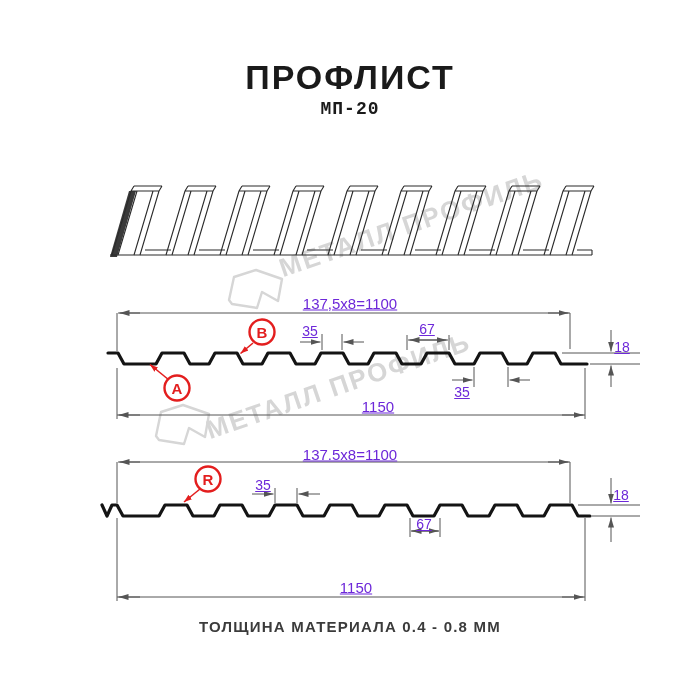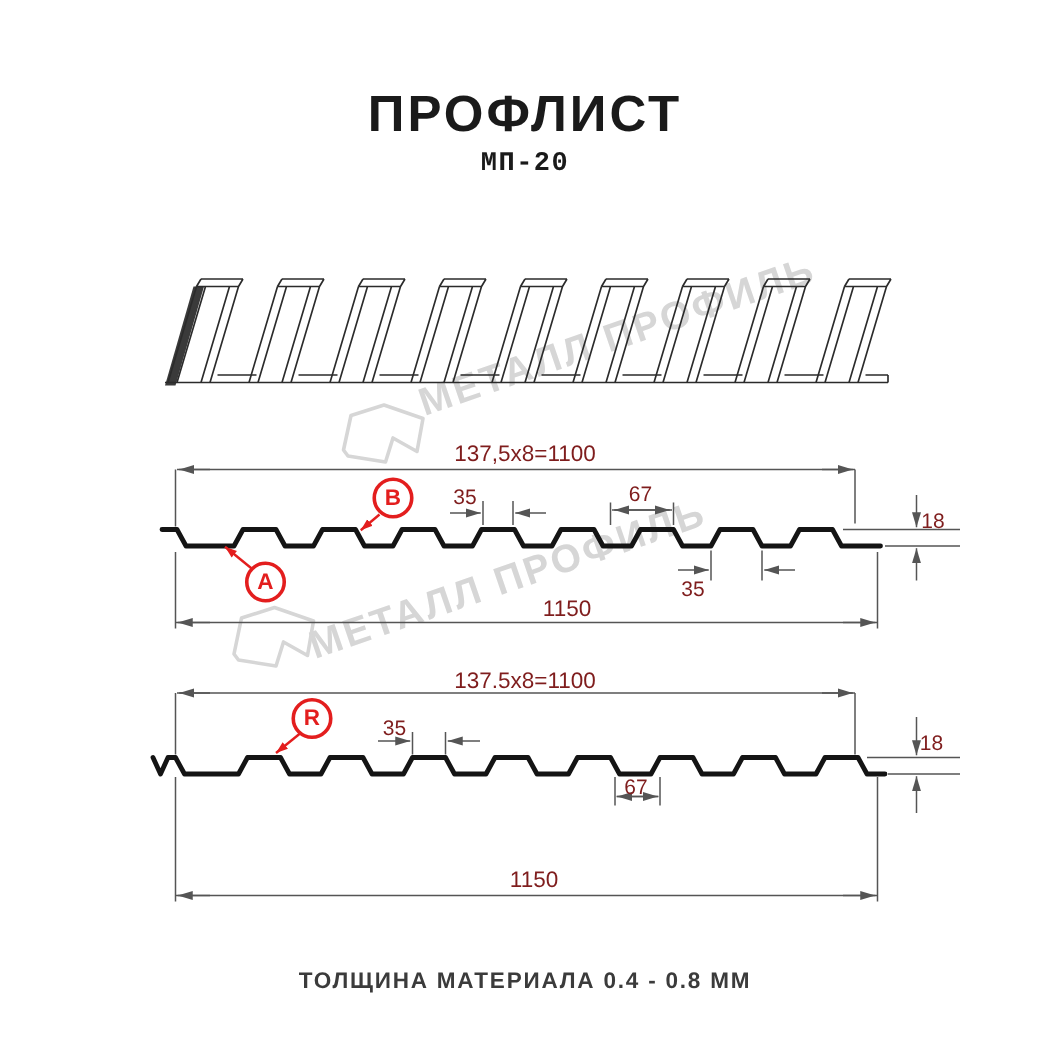--- a/index.html
+++ b/index.html
@@ -3,21 +3,21 @@
 <meta charset="utf-8">
 <style>
   html,body{margin:0;padding:0;background:#ffffff;}
   #stage{position:relative;width:700px;height:700px;background:#ffffff;overflow:hidden;
          font-family:"Liberation Sans",sans-serif;}
   .abs{position:absolute;}
   .ctr{transform:translate(-50%,-50%);white-space:nowrap;}
   .title{font-size:34px;font-weight:800;letter-spacing:2px;color:#1a1a1a;}
   .subtitle{font-size:18px;font-weight:700;letter-spacing:1px;color:#1a1a1a;}
   .footer{font-size:15px;font-weight:700;letter-spacing:1.2px;color:#3b3b3b;}
-  .dim{font-size:14px;color:#7f1d1d;}
+  .dim{font-size:14px;color:#6d28d9;text-decoration:underline;}
   .dim.big{font-size:15px;}
   .cletter{font-size:15px;font-weight:700;color:#e31e1e;}
   .wm{font-size:26px;font-weight:700;letter-spacing:2px;color:#d6d6d6;
       transform-origin:0 100%;transform:rotate(-19deg);line-height:30px;height:30px;}
   svg{position:absolute;left:0;top:0;}
 </style>
 </head>
 <body>
 
 <div id="stage">
@@ -141,14 +141,14 @@
   <div class="abs ctr dim big" style="left:350px;top:454px;">137.5x8=1100</div>
   <div class="abs ctr dim" style="left:263px;top:485px;">35</div>
   <div class="abs ctr dim" style="left:424px;top:524px;">67</div>
   <div class="abs ctr dim" style="left:621px;top:495px;">18</div>
   <div class="abs ctr dim big" style="left:356px;top:587px;">1150</div>
 
   <div class="abs ctr cletter" style="left:262px;top:332px;">B</div>
   <div class="abs ctr cletter" style="left:177px;top:388px;">A</div>
   <div class="abs ctr cletter" style="left:208px;top:479px;">R</div>
 
-  <div class="abs ctr footer" style="left:350px;top:626px;margin-top:28px;">ТОЛЩИНА МАТЕРИАЛА 0.4 - 0.8 ММ</div>
+  <div class="abs ctr footer" style="left:350px;top:626px;">ТОЛЩИНА МАТЕРИАЛА 0.4 - 0.8 ММ</div>
 </div>
 
 </body></html>

